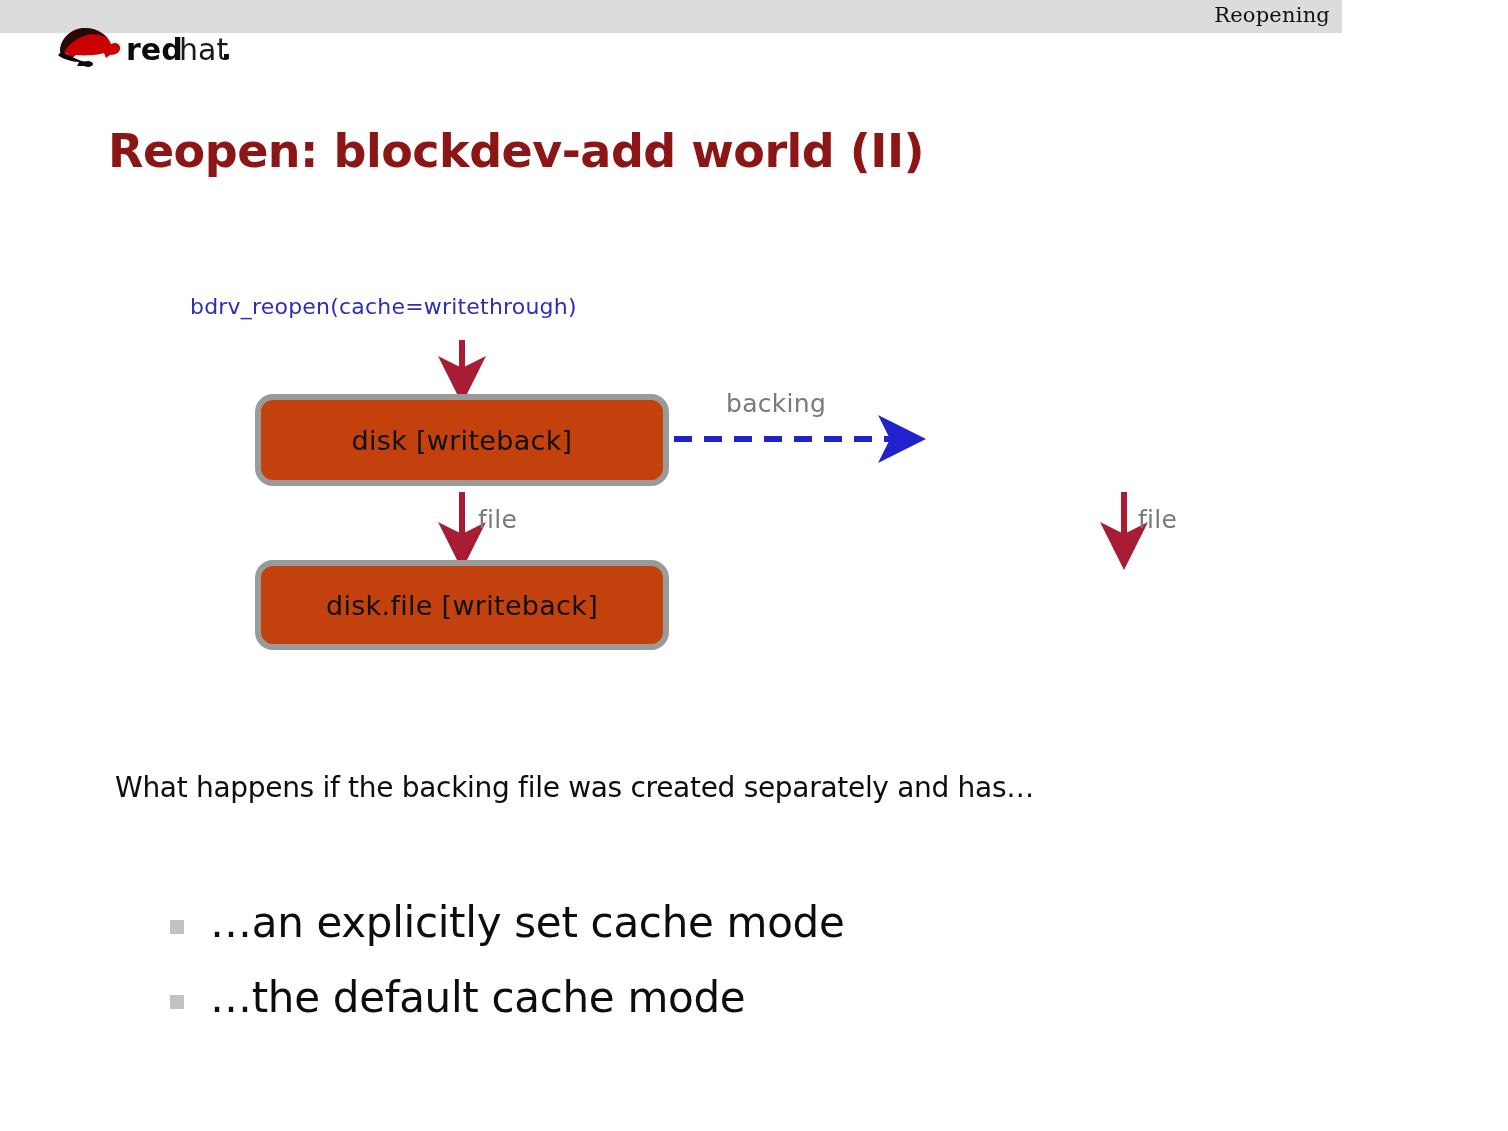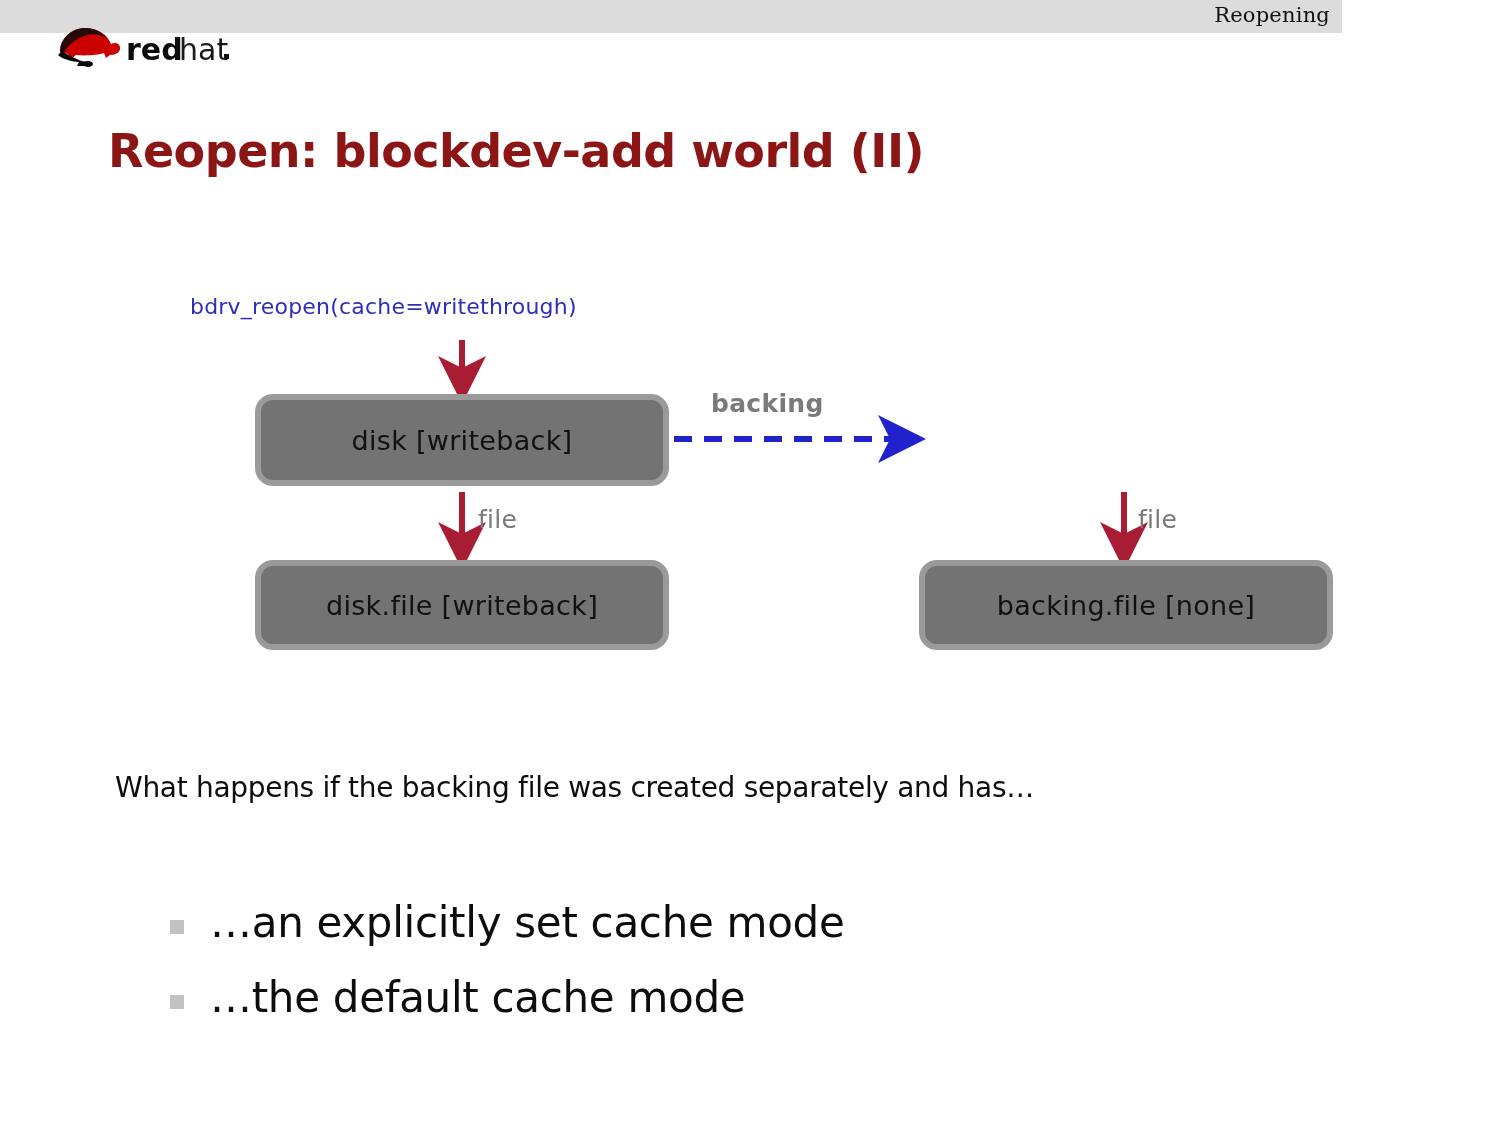--- a/index.html
+++ b/index.html
@@ -63,21 +63,21 @@
   #diagram {
     position: absolute;
     left: 0;
     top: 0;
     width: 1508px;
     height: 700px;
   }
   .node {
     position: absolute;
     box-sizing: border-box;
-    background: #737373;
+    background: #c2410c;
     border: 6px solid #9a9a9a;
     border-radius: 18px;
     display: flex;
     align-items: center;
     justify-content: center;
     font-family: "DejaVu Sans", sans-serif;
     font-size: 27px;
     color: #111111;
     letter-spacing: 0.3px;
   }
@@ -90,21 +90,21 @@
   #node-backingfile { left: 919px; top: 560px; width: 414px; height: 90px; }
 
   .edge-label {
     position: absolute;
     font-family: "DejaVu Sans", sans-serif;
     font-size: 25px;
     color: #7a7a7a;
     letter-spacing: 0.3px;
     white-space: nowrap;
   }
-  #label-backing  { left: 711px; top: 389px; font-weight: bold; }
+  #label-backing  { left: 726px; top: 389px; }
   #label-file-left  { left: 478px; top: 505px; }
   #label-file-right { left: 1138px; top: 505px; }
 
   #call-label {
     position: absolute;
     left: 190px;
     top: 294px;
     font-family: "DejaVu Sans", sans-serif;
     font-size: 22px;
     color: #2e2eb8;
@@ -197,21 +197,20 @@
       <line x1="1124" y1="492" x2="1124" y2="552" stroke="#a81c34" stroke-width="6" marker-end="url(#arrow-red)"></line>
     </svg>
 
     <div id="call-label">bdrv_reopen(cache=writethrough)</div>
 
     <div class="node" id="node-disk">disk [writeback]</div>
 
 
     <div class="node" id="node-diskfile">disk.file [writeback]</div>
 
-    <div class="node" id="node-backingfile">backing.file [none]</div>
 
     <div class="edge-label" id="label-backing">backing</div>
     <div class="edge-label" id="label-file-left">file</div>
     <div class="edge-label" id="label-file-right">file</div>
   </div>
 
   <div id="body-text">What happens if the backing file was created separately and has…</div>
 
   <div id="bullets">
     <div class="bullet-row">

